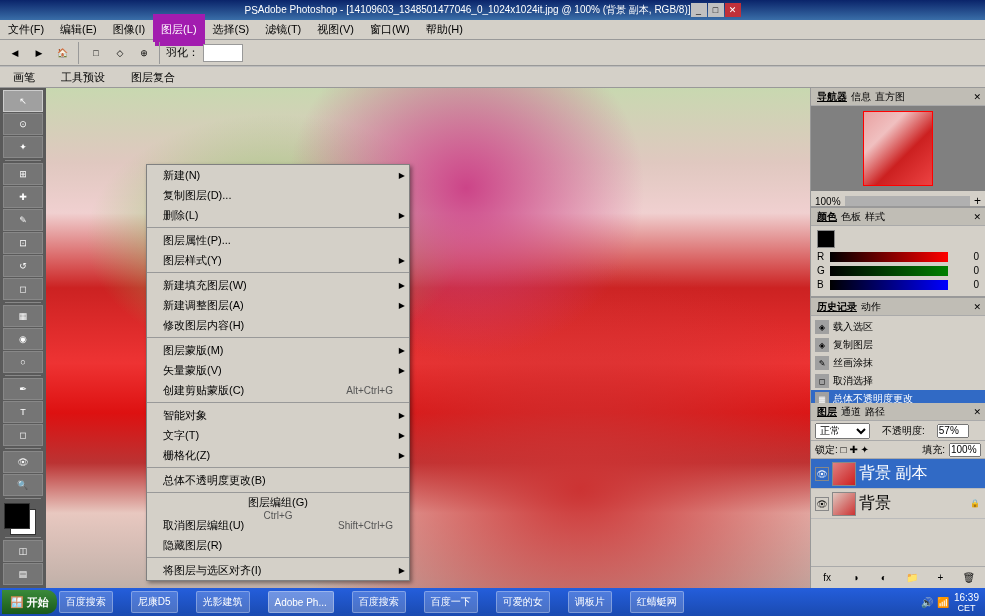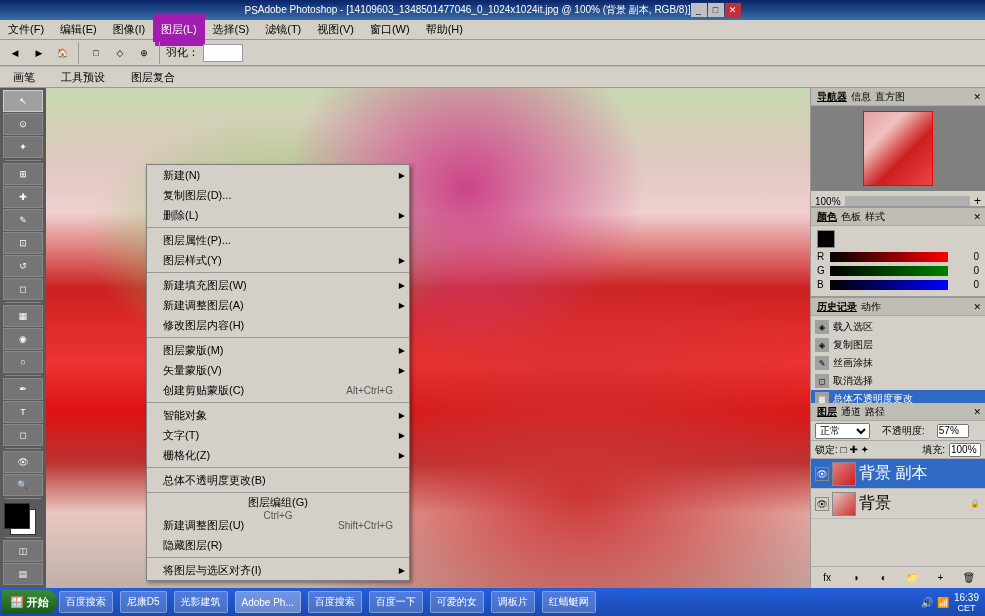--- a/index.html
+++ b/index.html
@@ -396,21 +396,21 @@
       padding: 0 8px;
       display: flex; align-items: center;
       color: white; font-weight: bold; font-size: 11px;
       cursor: pointer;
       gap: 3px;
     }
     .taskbar-items {
       flex: 1;
       display: flex;
       align-items: center;
-      gap: 7px;
+      gap: 18px;
     }
     .taskbar-item {
       height: 22px;
       background: rgba(255,255,255,0.2);
       border: 1px solid rgba(255,255,255,0.3);
       padding: 0 6px;
       display: flex; align-items: center;
       color: white; font-size: 10px;
       cursor: pointer;
       border-radius: 2px;
@@ -590,21 +590,21 @@
       <div class="dd-item dd-sep"></div>
       <div class="dd-item">
           <span>总体不透明度更改(B)</span>
         </div>
       <div class="dd-item dd-sep"></div>
       <div class="dd-item" style="display:flex;justify-content:space-between;flex-direction:column;">
           <span>图层编组(G)</span>
           <span class="dd-shortcut">Ctrl+G</span>
         </div>
       <div class="dd-item" style="display:flex;justify-content:space-between;">
-          <span>新建调整图层(U)</span>
+          <span>取消图层编组(U)</span>
           <span class="dd-shortcut">Shift+Ctrl+G</span>
         </div>
       <div class="dd-item">
           <span>隐藏图层(R)</span>
         </div>
       <div class="dd-item dd-sep"></div>
       <div class="dd-item has-submenu">
           <span>将图层与选区对齐(I)</span>
         </div>
 

